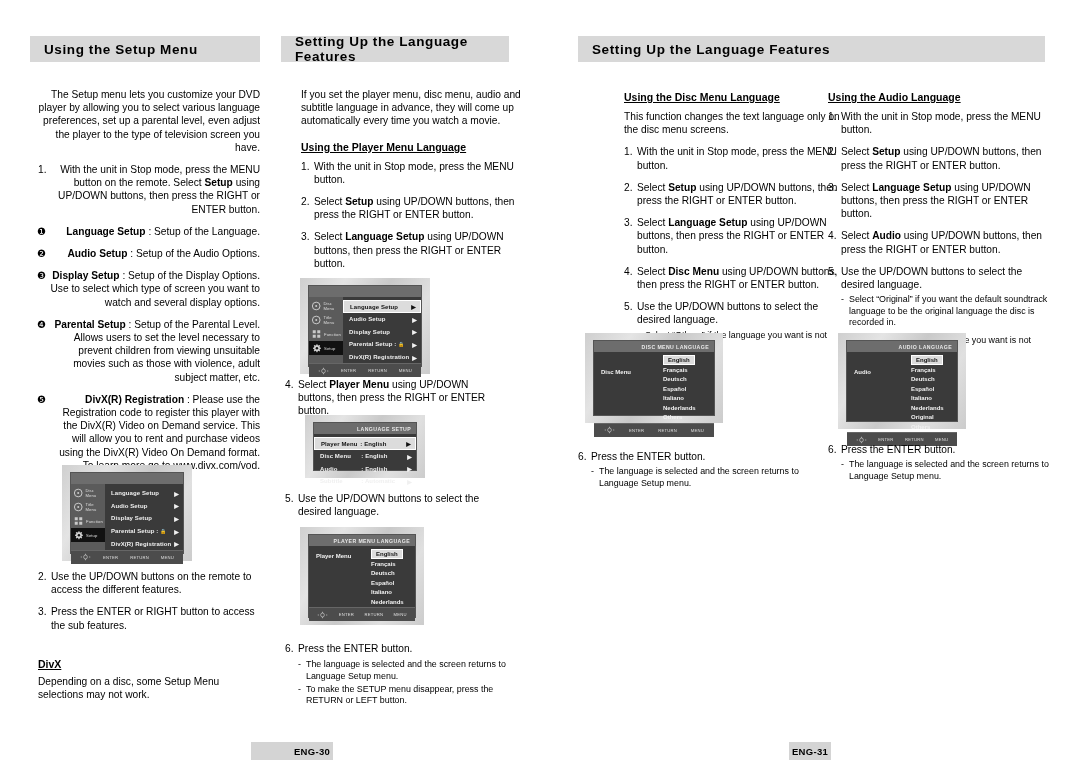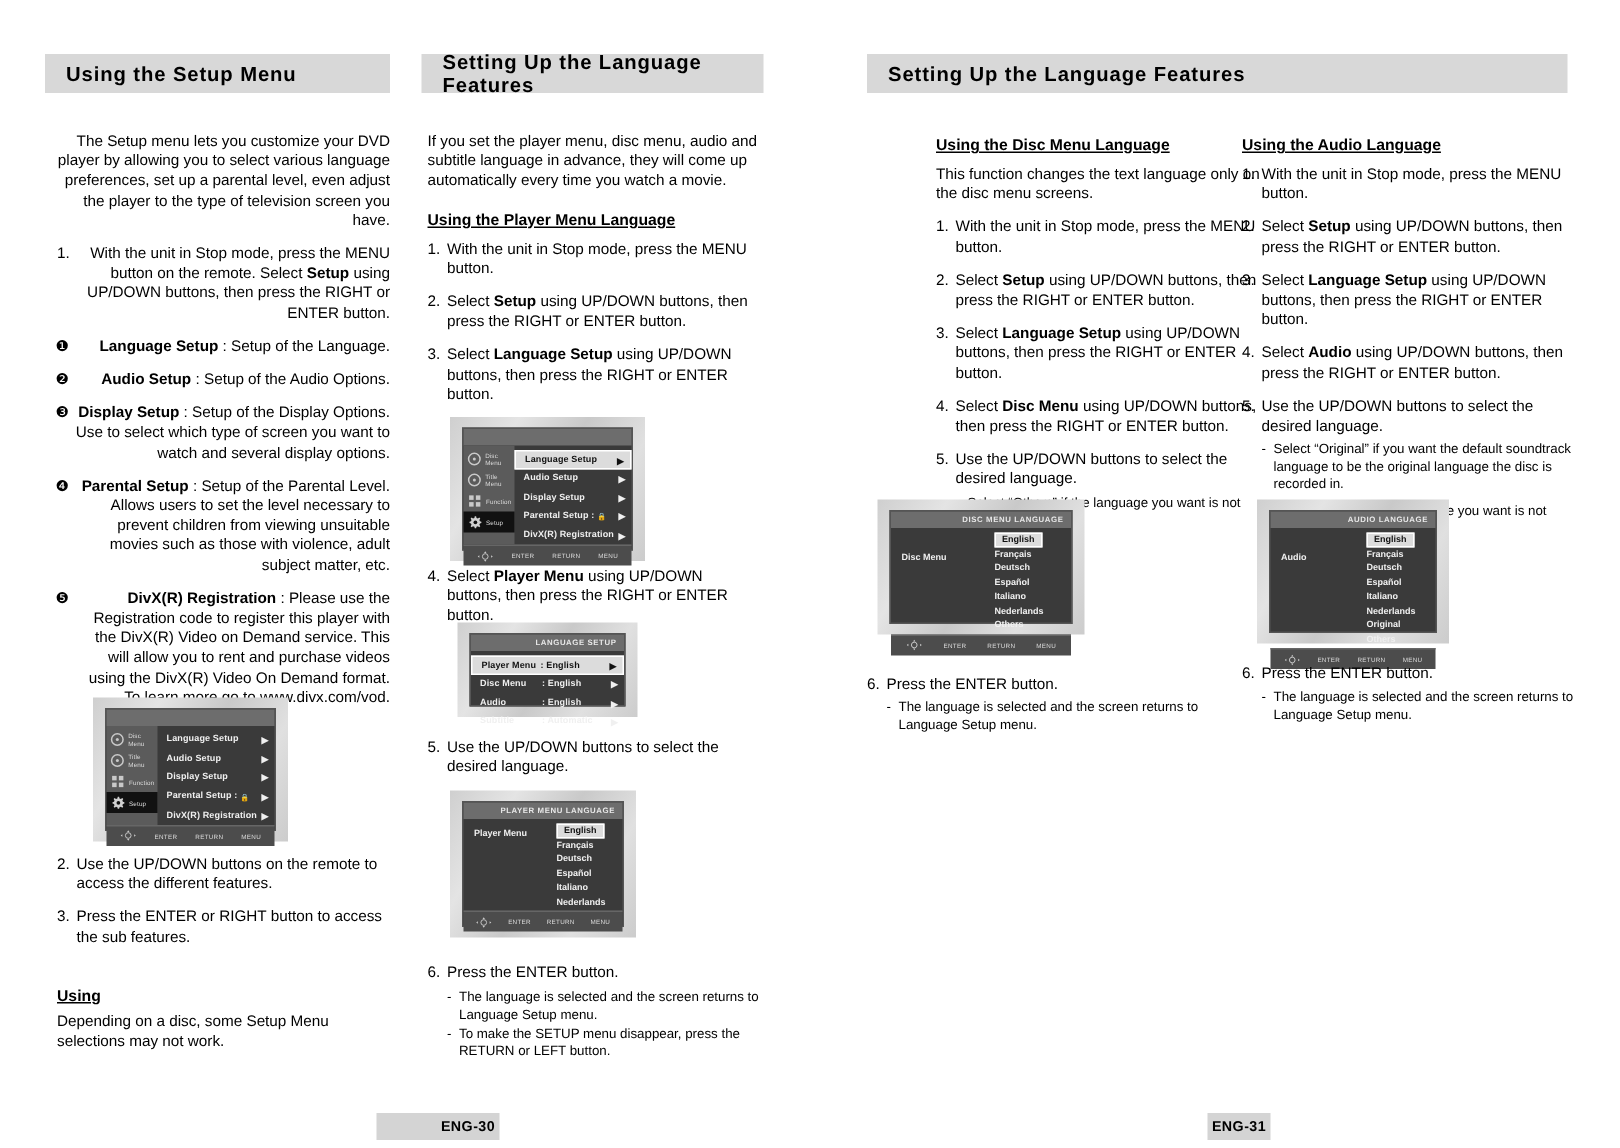--- a/index.html
+++ b/index.html
@@ -36,21 +36,21 @@
     font-weight: bold;
     letter-spacing: .6px;
   }
   #hdr-setup   { left: 30px;  top: 36px; width: 230px; }
   #hdr-lang1   { left: 281px; top: 36px; width: 228px; }
   #hdr-lang2   { left: 578px; top: 36px; width: 467px; }
 
   
   .col { position: absolute; box-sizing: border-box; }
   #col1 { left: 38px;  top: 88px;  width: 222px; text-align: right; }
-  #col2 { left: 285px; top: 88px;  width: 222px; }
+  #col2 { left: 301px; top: 88px;  width: 222px; }
   #col3 { left: 578px; top: 88px;  width: 222px; margin-left: 46px; }
   #col4 { left: 828px; top: 88px;  width: 222px; }
 
   p, .para {
     margin: 0 0 9px 0;
     font-size: 10.2px;
     line-height: 13.2px;
   }
   .sub-head {
     font-size: 10.5px;
@@ -241,21 +241,21 @@
   
   .pg-badge {
     position: absolute;
     background: #d4d4d4;
     width: 42px; height: 18px;
     display: flex; align-items: center; justify-content: center;
     font-size: 9.5px; font-weight: bold;
     letter-spacing: .3px;
   }
   #pg-left  { left: 251px; top: 742px; padding-left: 40px; }
-  #pg-right { left: 789px; top: 742px; margin-left: 16px; }
+  #pg-right { left: 789px; top: 742px; }
 
   .spine {
     position: absolute;
     left: 539px; top: 0; width: 1px; height: 765px;
     background: #ffffff;
   }
 </style>
 </head>
 <body>
 
@@ -375,21 +375,21 @@
 
   <div class="col" style="left:38px; top:570px; width:222px;">
     <ol class="steps">
       <li>
         <span class="num">2.</span><span>Use the UP/DOWN buttons on the remote to access the different features.</span>
       </li>
       <li>
         <span class="num">3.</span><span>Press the ENTER or RIGHT button to access the sub features.</span>
       </li>
     </ol>
-    <div class="note-head">Using</div>
+    <div class="note-head">DivX</div>
     <p>Depending on a disc, some Setup Menu selections may not work.</p>
   </div>
 
   <div class="col" id="col2">
     <p>If you set the player menu, disc menu, audio and subtitle language in advance, they will come up automatically every time you watch a movie.</p>
     <div class="sub-head">Using the Player Menu Language</div>
     <ol class="steps">
       <li>
         <span class="num">1.</span><span>With the unit in Stop mode, press the MENU button.</span>
       </li>

